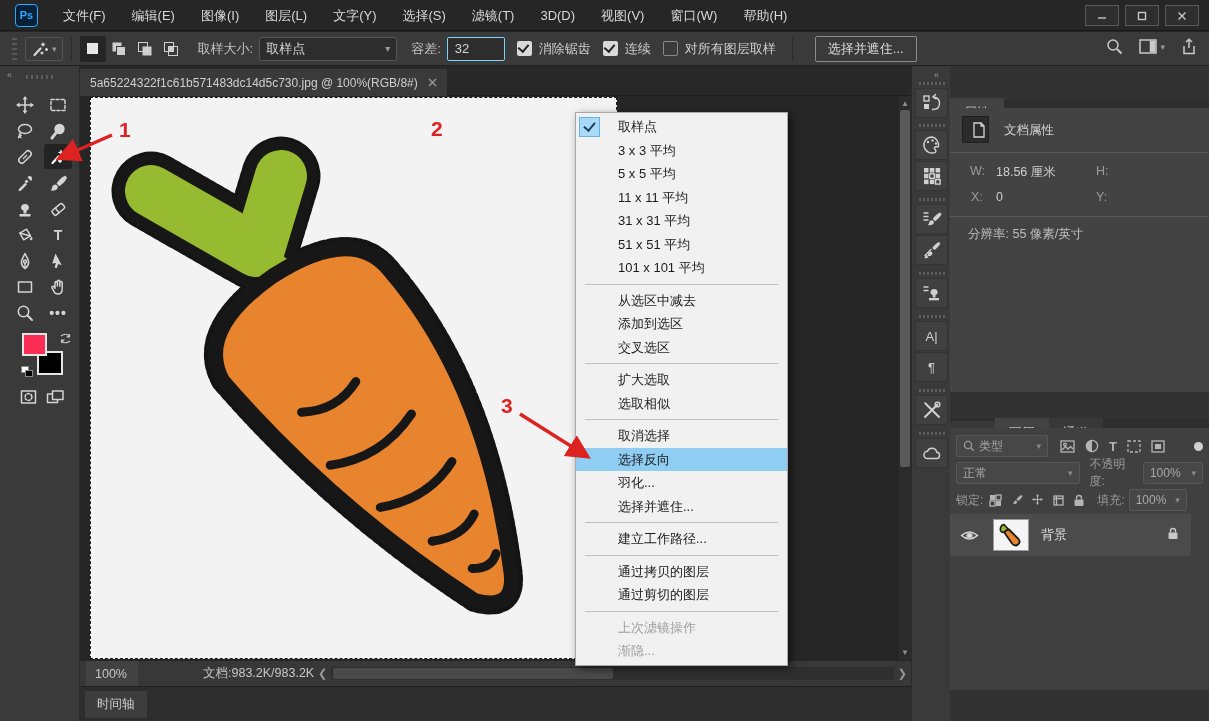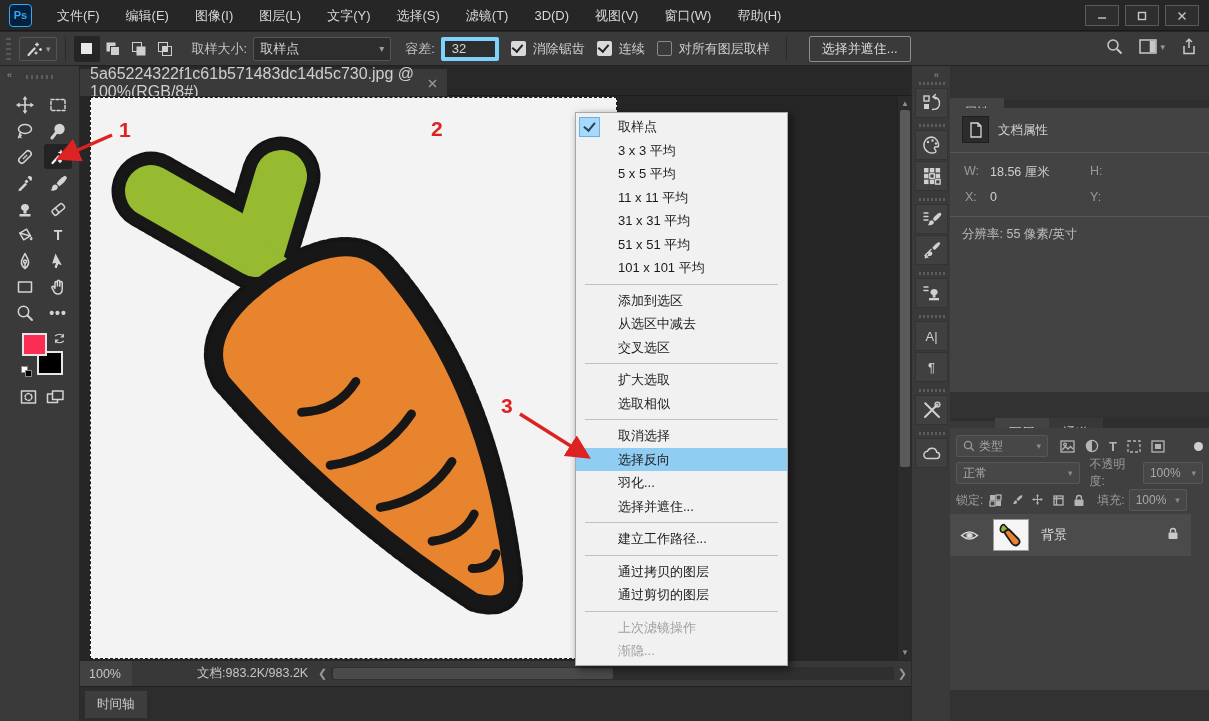--- a/index.html
+++ b/index.html
@@ -1,19 +1,19 @@
 <!DOCTYPE html>
 <html><head>
 <meta charset="utf-8">
 <style>
   * { margin:0; padding:0; box-sizing:border-box; }
   html,body { width:1209px; height:721px; overflow:hidden; background:#252525;
     font-family:"Liberation Sans","DejaVu Sans",sans-serif; }
   #app { position:relative; width:1209px; height:721px; background:#252525; }
-  .abs { position:absolute; }
+  .abs { position:absolute;padding-left:6px; }
 
   
   #titlebar { left:0; top:0; width:1209px; height:31px; background:#262626;
     display:flex; align-items:center; border-bottom:1px solid #1a1a1a; }
   #ps-logo { width:23px; height:23px; margin:0 12px 0 9px; border:1px solid #2da9ff; border-radius:4px;
     background:#07213a; color:#31a8ff; font-size:11px; font-weight:bold;
     display:flex; align-items:center; justify-content:center; }
   .menu-item { color:#d8d8d8; font-size:13px; padding:0 13px; height:31px; line-height:31px; cursor:default; }
   #win-controls { position:absolute; right:10px; top:5px; display:flex; gap:6px; }
   .win-btn { width:34px; height:21px; border:1px solid #5a5a5a; background:#2e2e2e;
@@ -26,21 +26,21 @@
   .grip-v { width:5px; height:22px; margin:0 8px 0 6px;
     background:repeating-linear-gradient(to bottom,#585858 0 2px,transparent 2px 5px); }
   .ob-sep { width:1px; height:24px; background:#2a2a2a; margin:0 8px; }
   .tool-preview { display:flex; align-items:center; gap:3px; padding:2px 5px; border:1px solid #555; border-radius:2px; }
   .mode-btn { width:26px; height:26px; display:flex; align-items:center; justify-content:center; border-radius:2px; }
   .mode-btn.active { background:#252525; }
   .ob-label { margin:0 6px 0 14px; color:#c4c4c4; }
   .ob-select { background:#2d2d2d; border:1px solid #555; border-radius:2px; height:24px;
     display:flex; align-items:center; padding:0 6px; color:#d6d6d6; }
   .ob-select .chev { margin-left:auto; color:#9a9a9a; font-size:10px; }
-  .ob-input { background:#2d2d2d; border:4px solid #7dd3fc; border-radius:2px; height:24px; width:58px;
+  .ob-input { background:#2d2d2d; border:1px solid #7dd3fc; border-radius:2px; height:24px; width:58px;
     display:flex; align-items:center; padding:0 7px; color:#d6d6d6; }
   .cb { width:15px; height:15px; border-radius:2px; margin:0 7px 0 12px; flex:none; position:relative; }
   .cb.on { background:#d9d9d9; }
   .cb.on::after { content:""; position:absolute; left:3.5px; top:1px; width:5px; height:8px;
     border:solid #222; border-width:0 2px 2px 0; transform:rotate(40deg); }
   .cb.off { background:#3a3a3a; border:1px solid #8a8a8a; }
   .ob-btn { border:1px solid #8d8d8d; border-radius:2px; padding:3px 12px; color:#dcdcdc; margin-left:14px; }
   #ob-right { position:absolute; right:12px; top:38px; display:flex; align-items:center; gap:16px; }
   #ob-right svg { stroke:#c9c9c9; fill:none; stroke-width:1.5; }
 
@@ -52,21 +52,21 @@
   .tool { position:absolute; width:28px; height:25px; display:flex; align-items:center; justify-content:center; border-radius:3px; }
   .tool svg { stroke:#d4d4d4; fill:none; stroke-width:1.5; stroke-linecap:round; stroke-linejoin:round; }
   .tool .fil { fill:#d4d4d4; stroke:none; }
   .tool.selected { background:#232323; }
   .tool.selected svg { stroke:#fff; }
   .tool-txt { color:#d4d4d4; font-size:14px; font-weight:bold; }
 
   
   #tabbar { left:80px; top:66px; width:831px; height:30px; background:#282828; border-bottom:1px solid #1d1d1d; }
   #doc-tab { position:absolute; left:0; top:3px; width:367px; height:27px; background:#3a3a3a;
-    display:flex; align-items:center; color:#cfcfcf; font-size:16px; padding:0 10px; }
+    display:flex; align-items:center; color:#cfcfcf; font-size:12px; padding:0 10px; }
   #doc-tab .close { margin-left:auto; }
   #viewport { left:80px; top:96px; width:817px; height:564px; background:#262626; overflow:hidden; }
   #canvas { position:absolute; left:10px; top:1px; width:527px; height:562px; background:#f3f3f3;
     border:1px dashed #1a1a1a; }
   #vscroll { left:897px; top:96px; width:14px; height:564px; background:#2b2b2b; border-left:1px solid #222; }
   #vscroll .thumb { position:absolute; left:2px; top:14px; width:10px; height:357px; background:#5a5a5a; border-radius:2px; }
   .scroll-arrow { position:absolute; left:0; width:14px; height:13px; color:#8f8f8f; font-size:8px;
     display:flex; align-items:center; justify-content:center; }
 
   
@@ -686,22 +686,22 @@
 
   <div id="ctx-menu">
       <div class="ctx-item"><span class="ctx-check"></span><span>取样点</span></div>
       <div class="ctx-item"><span>3 x 3 平均</span></div>
       <div class="ctx-item"><span>5 x 5 平均</span></div>
       <div class="ctx-item"><span>11 x 11 平均</span></div>
       <div class="ctx-item"><span>31 x 31 平均</span></div>
       <div class="ctx-item"><span>51 x 51 平均</span></div>
       <div class="ctx-item"><span>101 x 101 平均</span></div>
       <div class="ctx-sep"></div>
+      <div class="ctx-item"><span>从选区中减去</span></div>
       <div class="ctx-item"><span>添加到选区</span></div>
-      <div class="ctx-item"><span>从选区中减去</span></div>
       <div class="ctx-item"><span>交叉选区</span></div>
       <div class="ctx-sep"></div>
       <div class="ctx-item"><span>扩大选取</span></div>
       <div class="ctx-item"><span>选取相似</span></div>
       <div class="ctx-sep"></div>
       <div class="ctx-item"><span>取消选择</span></div>
       <div class="ctx-item hl"><span>选择反向</span></div>
       <div class="ctx-item"><span>羽化...</span></div>
       <div class="ctx-item"><span>选择并遮住...</span></div>
       <div class="ctx-sep"></div>

